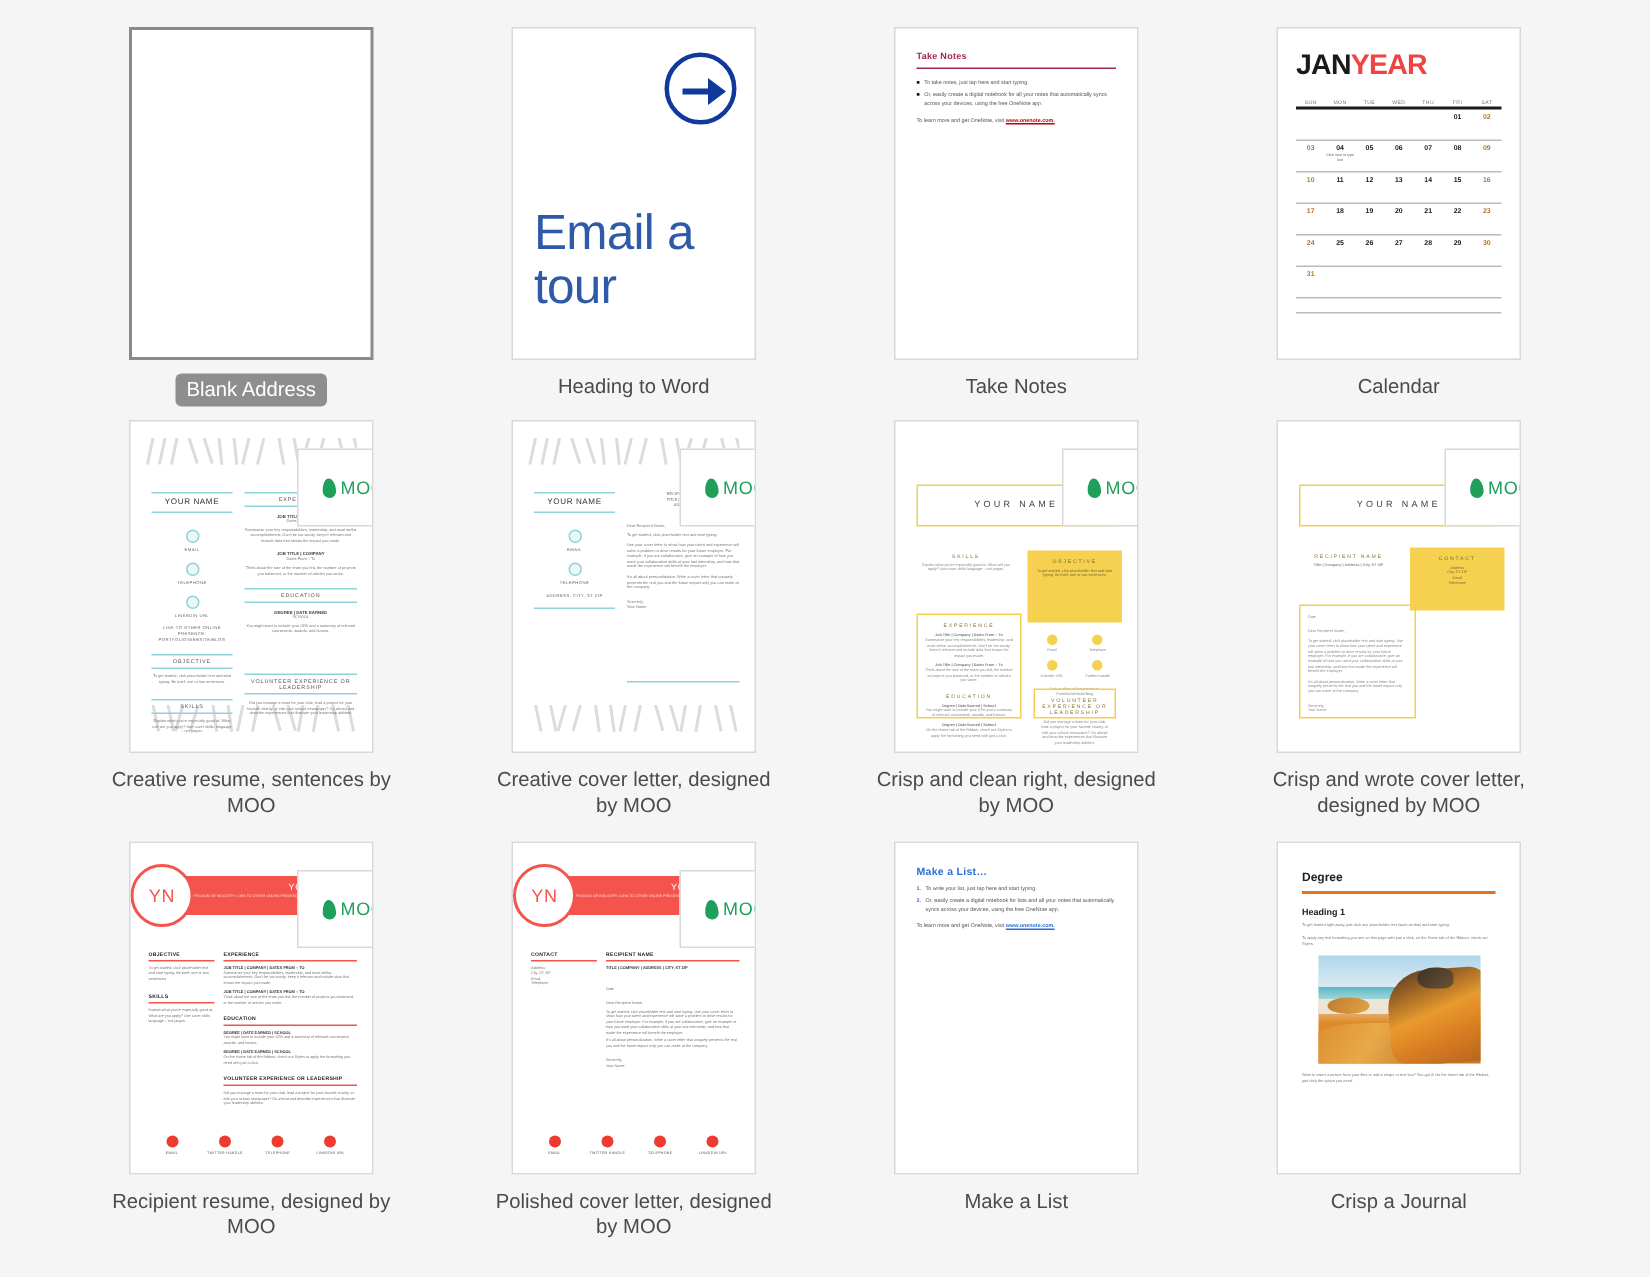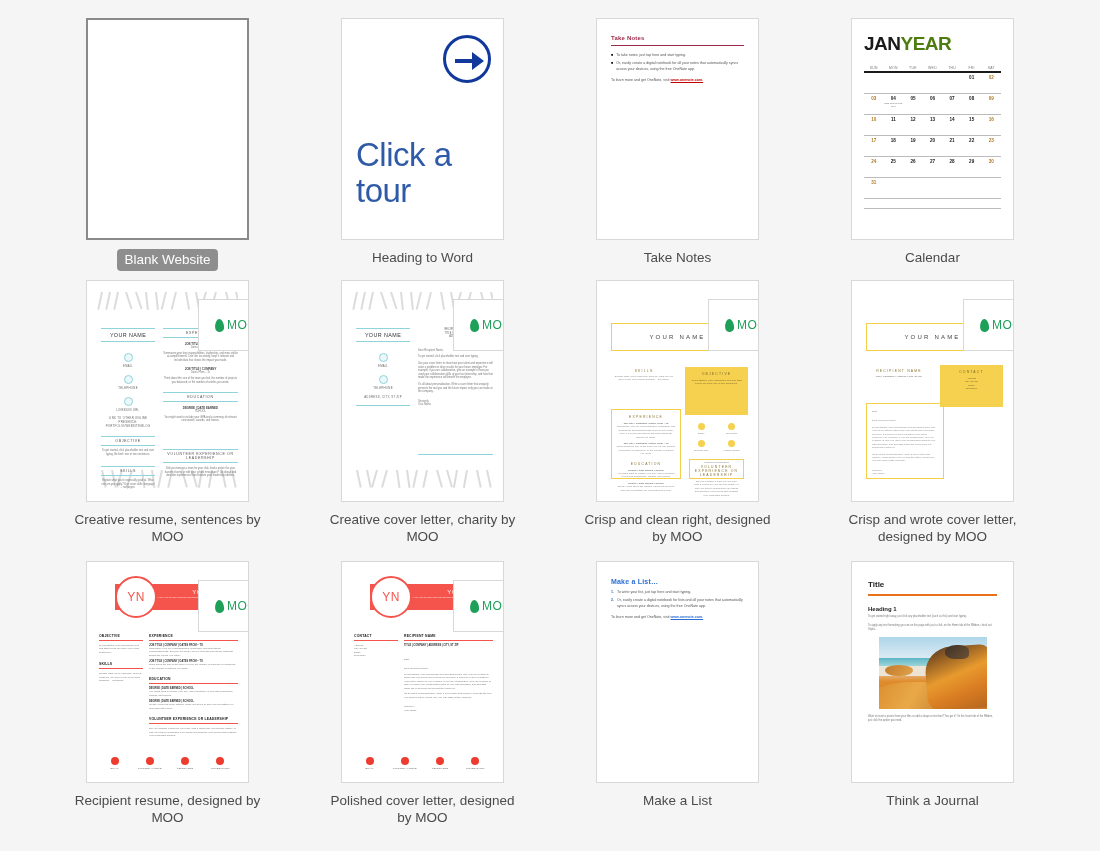--- a/index.html
+++ b/index.html
@@ -151,21 +151,21 @@
   .cn-namebox { position: absolute; left: 14px; top: 42px; right: 14px; height: 28px; border: 1px solid #f3cf4a; display: flex; align-items: center; justify-content: center; }
   .cn-name { font-size: 6px; letter-spacing: 2.2px; color: #444; }
   .cn-block { position: absolute; background: #f5d14f; }
   .cn-box { position: absolute; border: 1px solid #f3cf4a; }
   .cn-head { font-size: 3.4px; letter-spacing: 1.2px; color: #8a7433; text-align: center; }
   .cn-txt { font-size: 2.5px; line-height: 3.4px; color: #8a8a8a; text-align: center; }
   .cn-dot { width: 7px; height: 7px; border-radius: 50%; background: #f5d14f; margin: 0 auto; }
 
   
   .pl-banner { position: absolute; left: 28px; right: 8px; top: 22px; height: 26px; background: #f4544b; }
-  .pl-circle { position: absolute; left: 28px; top: 14px; width: 42px; height: 42px; border: 2px solid #f4544b; border-radius: 50%; background: #fff; display:flex; align-items:center; justify-content:center; color:#f4544b; font-size: 12px; letter-spacing: .5px; }
+  .pl-circle { position: absolute; left: 0; top: 14px; width: 42px; height: 42px; border: 2px solid #f4544b; border-radius: 50%; background: #fff; display:flex; align-items:center; justify-content:center; color:#f4544b; font-size: 12px; letter-spacing: .5px; }
   .pl-sec { font-size: 3.4px; font-weight: bold; color: #222; letter-spacing: .2px; }
   .pl-rule { height: 1.4px; background: #f4544b; margin: 1.5px 0 3px 0; }
   .pl-txt { font-size: 2.5px; line-height: 3.5px; color: #777; }
   .pl-strong { font-size: 2.6px; font-weight: bold; color: #333; }
   .pl-ico { width: 8px; height: 8px; border-radius: 50%; background: #ee3b30; margin: 0 auto; }
   .pl-ilbl { font-size: 2.4px; text-align: center; color: #555; margin-top: 2px; letter-spacing: .2px; }
 
   
   .jn-title { font-size: 8px; font-weight: bold; color: #222; }
   .jn-rule { height: 1.6px; background: #e8711a; margin: 5px 0 10px 0; }
@@ -188,32 +188,32 @@
 </style>
 </head>
 <body>
 
 <div class="gallery">
 
   <div class="cell">
     <div class="thumb-wrap">
       <div class="thumb selected"></div>
     </div>
-    <div class="caption selected-label">Blank Website</div>
+    <div class="caption selected-label">Blank Address</div>
   </div>
 
   <div class="cell">
     <div class="thumb-wrap">
       <div class="thumb">
         <div class="tour-arrow">
           <div class="shaft"></div>
             <div class="head"></div>
         </div>
         <div class="tour-text">
-          <div>Click a</div>
+          <div>Email a</div>
           <div>tour</div>
         </div>
       </div>
     </div>
     <div class="caption">Heading to Word</div>
   </div>
 
   <div class="cell">
     <div class="thumb-wrap">
       <div class="thumb">
@@ -234,21 +234,21 @@
         </div>
       </div>
     </div>
     <div class="caption">Take Notes</div>
   </div>
 
   <div class="cell">
     <div class="thumb-wrap">
       <div class="thumb">
         <div class="doc-pad" style="top:14px;left:12px;right:12px">
-          <div class="cal-title"><span style="color:#1a1a1a">JAN</span><span style="color:#4d7c0f">YEAR</span></div>
+          <div class="cal-title"><span style="color:#1a1a1a">JAN</span><span style="color:#ef4444">YEAR</span></div>
           <div class="cal-head">
             <span>SUN</span>
             <span>MON</span>
             <span>TUE</span>
             <span>WED</span>
             <span>THU</span>
             <span>FRI</span>
             <span>SAT</span>
           </div>
           <div class="cal-thick"></div>
@@ -452,21 +452,21 @@
           <div class="cr-body" style="text-align:left">Your Name</div>
         </div>
         <div style="position:absolute;left:76px;right:10px;bottom:46px;border-top:1px solid #8fd3dd"></div>
 
         <div class="moo">
           <div class="moo-leaf"></div>
           <div class="moo-text">MOO</div>
         </div>
       </div>
     </div>
-    <div class="caption">Creative cover letter, charity by MOO</div>
+    <div class="caption">Creative cover letter, designed by MOO</div>
   </div>
 
   <div class="cell">
     <div class="thumb-wrap">
       <div class="thumb">
         <div class="cn-namebox">
           <div class="cn-name">YOUR NAME</div>
         </div>
 
         <div class="cn-block" style="left:88px;top:86px;right:10px;height:48px">
@@ -718,34 +718,34 @@
         </div>
       </div>
     </div>
     <div class="caption">Make a List</div>
   </div>
 
   <div class="cell">
     <div class="thumb-wrap">
       <div class="thumb">
         <div class="doc-pad" style="top:18px;left:16px;right:16px">
-          <div class="jn-title">Title</div>
+          <div class="jn-title">Degree</div>
           <div class="jn-rule"></div>
           <div class="jn-h1">Heading 1</div>
           <div class="jn-p">To get started right away, just click any placeholder text (such as this) and start typing.</div>
           <div class="jn-p">To apply any text formatting you see on this page with just a click, on the Home tab of the Ribbon, check out Styles.</div>
           <div class="jn-photo">
             <div class="sky"></div>
               <div class="sea"></div>
               <div class="sand"></div>
             <div class="rockB"></div>
               <div class="rockR"></div>
               <div class="rockS"></div>
               <div class="rockT"></div>
           </div>
           <div class="jn-p" style="margin-top:6px">Want to insert a picture from your files or add a shape or text box? You got it! On the Insert tab of the Ribbon, just click the option you need.</div>
         </div>
       </div>
     </div>
-    <div class="caption">Think a Journal</div>
+    <div class="caption">Crisp a Journal</div>
   </div>
 
 </div>
 
 </body></html>

